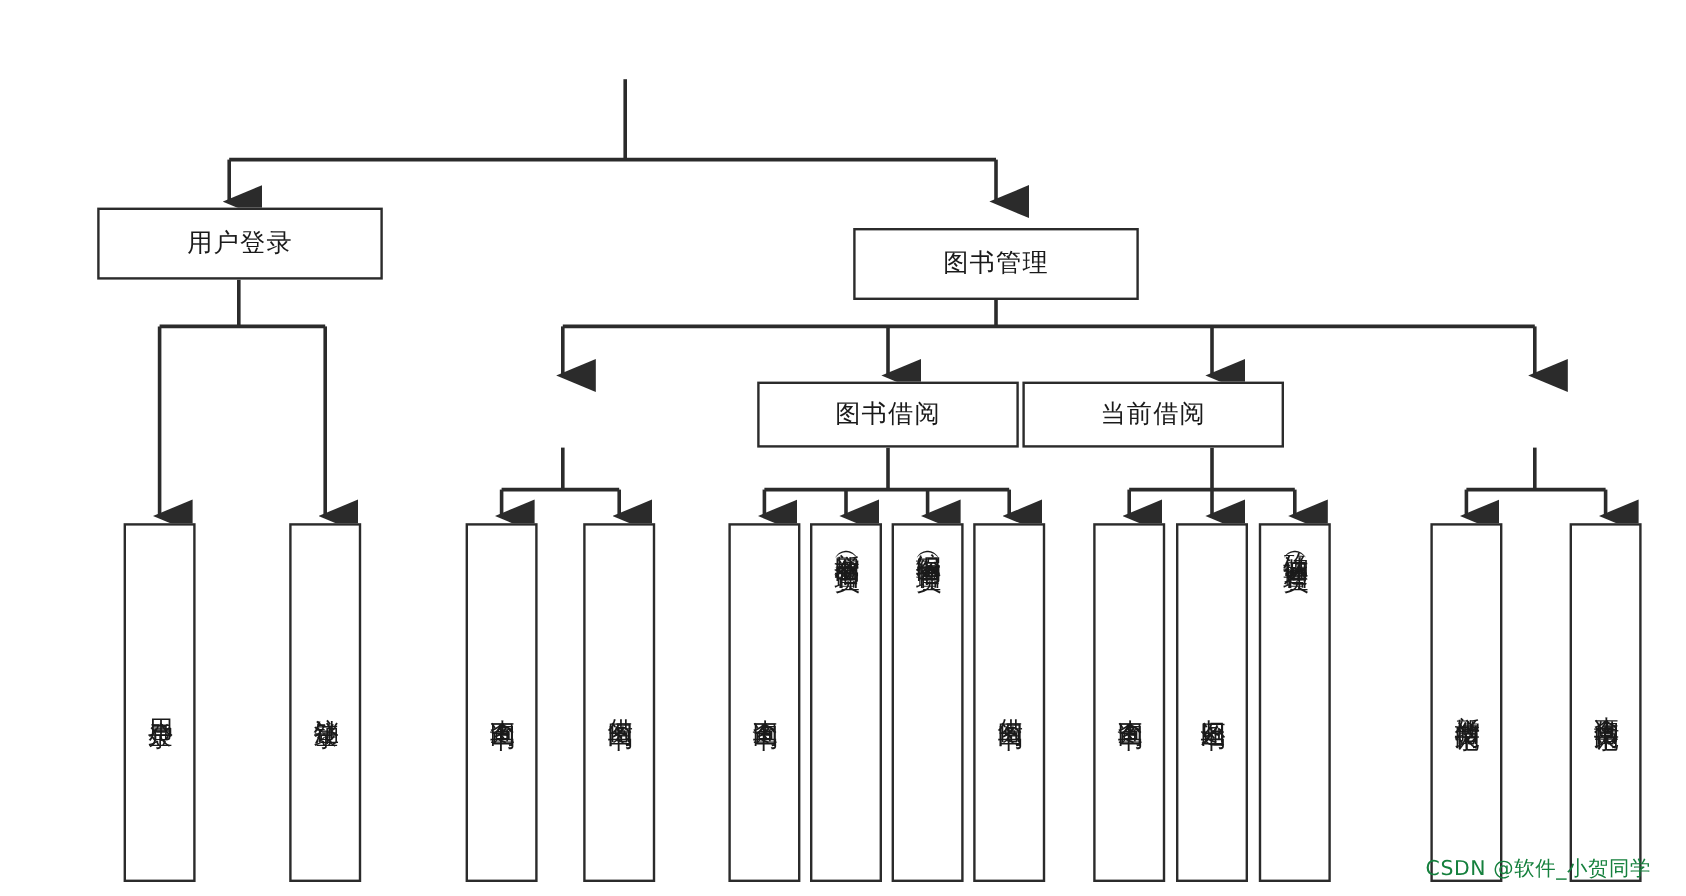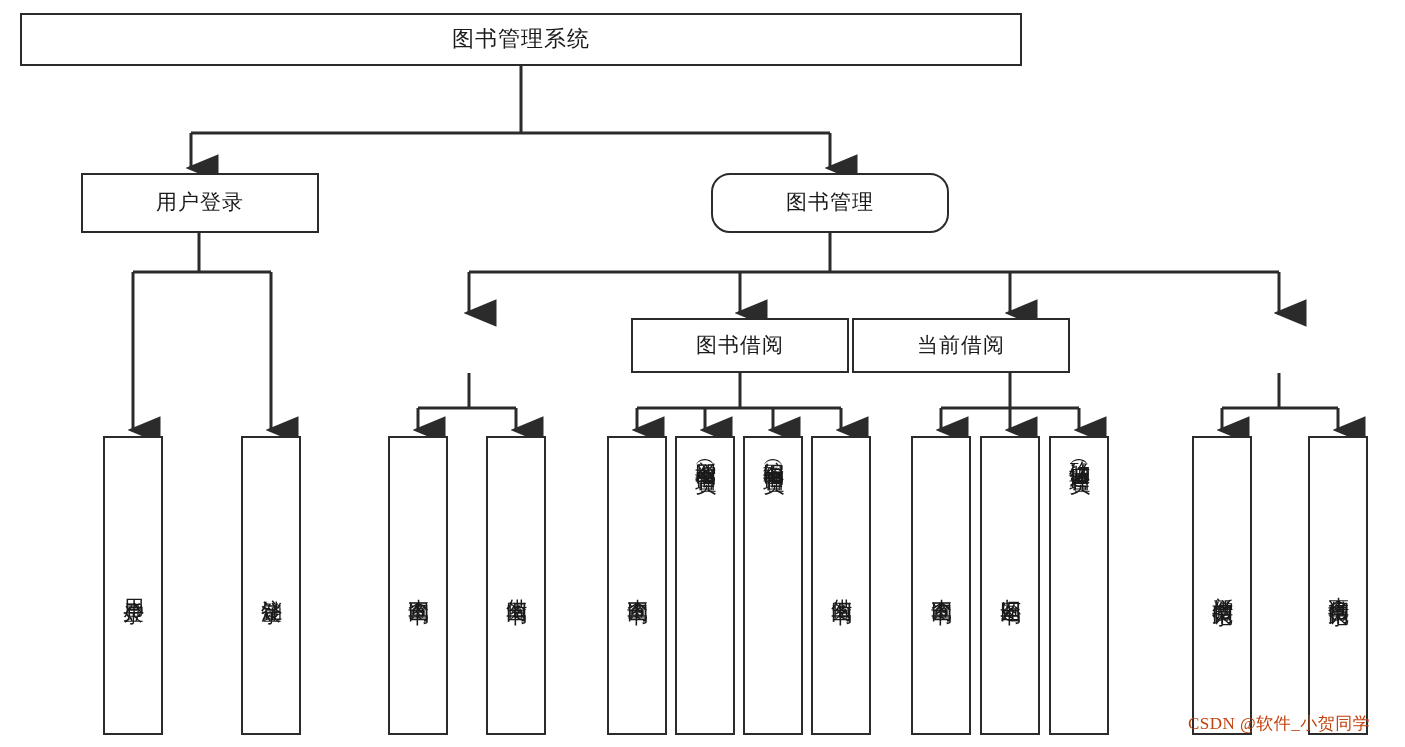--- a/index.html
+++ b/index.html
@@ -62,25 +62,24 @@
   }
   .node.vert.centered {
     align-items: center;
     padding-top: 0;
   }
   .watermark {
     position: absolute;
     left: 1188px;
     top: 712px;
     font-size: 17px;
-    color: #c2410c;
+    color: #15803d;
     letter-spacing: 0.5px;
     white-space: nowrap;
     z-index: 5;
-    font-family: Liberation Serif, serif;
   }
 </style>
 </head>
 <body>
 
 <div id="canvas">
 
   <svg id="edges" viewBox="0 0 1405 747" xmlns="http://www.w3.org/2000/svg">
     <defs>
       <marker id="arrow" viewBox="0 0 12 12" refX="6" refY="10" markerWidth="11" markerHeight="11" orient="auto-start-reverse">
@@ -126,29 +125,26 @@
       <path d="M 1010 408 L 1010 430" marker-end="url(#arrow)"></path>
       <path d="M 1079 408 L 1079 430" marker-end="url(#arrow)"></path>
 
       <path d="M 1279 373 L 1279 408"></path>
       <path d="M 1222 408 L 1338 408"></path>
       <path d="M 1222 408 L 1222 430" marker-end="url(#arrow)"></path>
       <path d="M 1338 408 L 1338 430" marker-end="url(#arrow)"></path>
     </g>
   </svg>
 
-  <div class="node horiz root" style="left:20px; top:13px; width:1002px; height:53px;">
-    <span>图书管理系统</span>
-  </div>
 
   <div class="node horiz" style="left:81px; top:173px; width:238px; height:60px;">
     <span>用户登录</span>
   </div>
 
-  <div class="node horiz" style="left:711px; top:173px; width:238px; height:60px;border-radius:19px;">
+  <div class="node horiz" style="left:711px; top:190px; width:238px; height:60px;">
     <span>图书管理</span>
   </div>
 
 
   <div class="node horiz" style="left:631px; top:318px; width:218px; height:55px;">
     <span>图书借阅</span>
   </div>
 
   <div class="node horiz" style="left:852px; top:318px; width:218px; height:55px;">
     <span>当前借阅</span>

